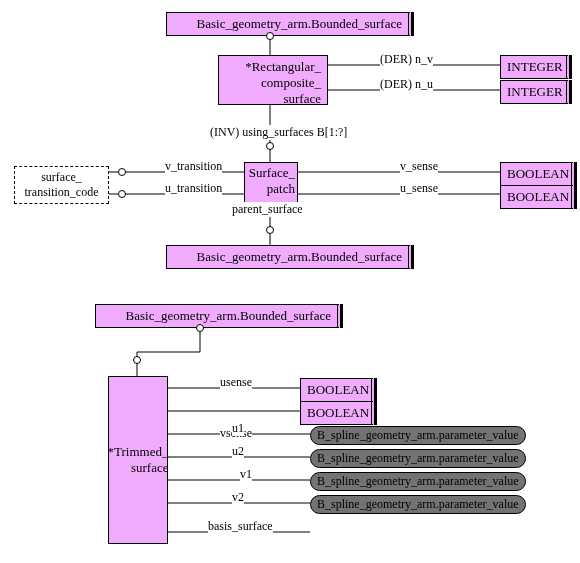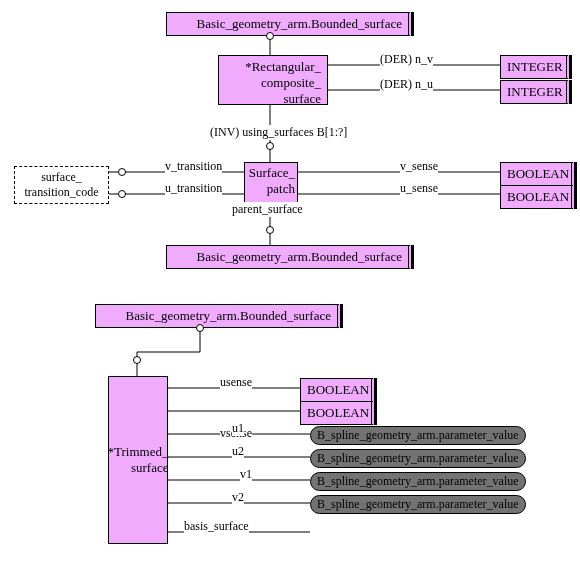--- a/index.html
+++ b/index.html
@@ -124,21 +124,21 @@
 
 <div class="entity" style="left:108px; top:376px; width:60px; height:168px; white-space:pre-line; display:flex; align-items:center; justify-content:center;"><span>*Trimmed_
 surface</span></div>
 
 <span class="label" style="left:220px; top:375px;">usense</span>
 <span class="label" style="left:220px; top:398px;margin-top:28px;">vsense</span>
 <span class="label" style="left:232px; top:421px;">u1</span>
 <span class="label" style="left:232px; top:444px;">u2</span>
 <span class="label" style="left:232px; top:467px;margin-left:8px;">v1</span>
 <span class="label" style="left:232px; top:490px;">v2</span>
-<span class="label" style="left:184px; top:519px;">basis_surface</span>
+<span class="label" style="left:208px; top:519px;">basis_surface</span>
 
 <div class="entity double" style="left:300px; top:378px; width:75px;"><span>BOOLEAN</span></div>
 <div class="entity double" style="left:300px; top:401px; width:75px;"><span>BOOLEAN</span></div>
 
 <div class="oval" style="left:310px; top:426px;"><span>B_spline_geometry_arm.parameter_value</span></div>
 <div class="oval" style="left:310px; top:449px;"><span>B_spline_geometry_arm.parameter_value</span></div>
 <div class="oval" style="left:310px; top:472px;"><span>B_spline_geometry_arm.parameter_value</span></div>
 <div class="oval" style="left:310px; top:495px;"><span>B_spline_geometry_arm.parameter_value</span></div>
 
 </div>

